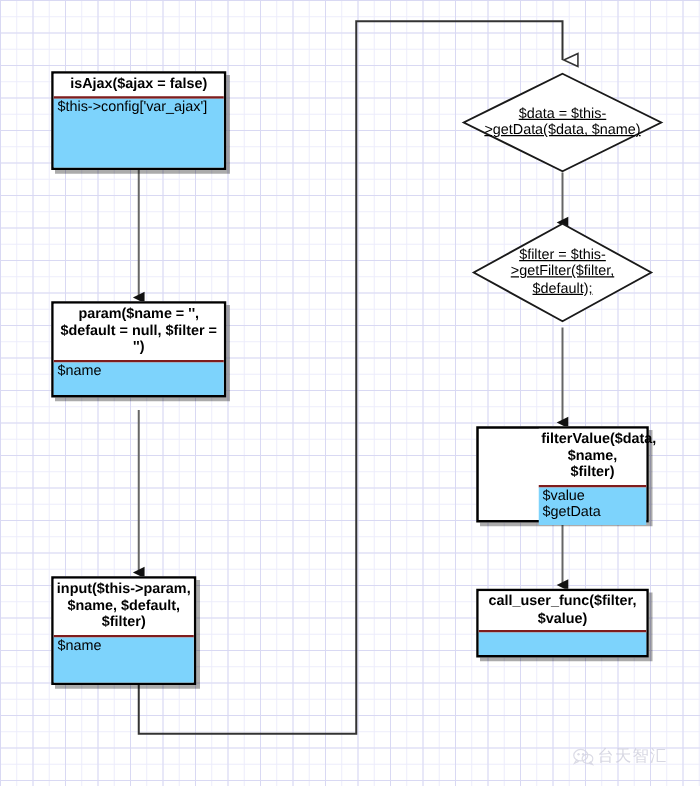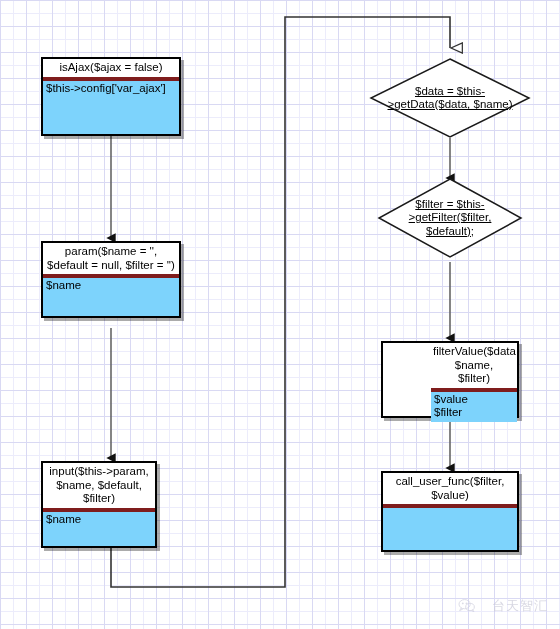--- a/index.html
+++ b/index.html
@@ -29,28 +29,29 @@
     box-sizing: border-box;
     background: #ffffff;
     border: 2px solid #000000;
     box-shadow: 3px 3px 0 0 rgba(0,0,0,0.33);
     display: flex;
     flex-direction: column;
     z-index: 5;
   }
   .node-title {
     box-sizing: border-box;
-    border-bottom: 4px solid #7f1d1d;
+    border-bottom: 2px solid #7f1d1d;
     text-align: center;
     font-size: 11.5px;
     line-height: 13.5px;
     color: #000000;
     padding: 2px 2px 2px 2px;
     white-space: pre-line;
     background: #ffffff;
+    font-weight: bold;
   }
   .node-body {
     flex: 1 1 auto;
     box-sizing: border-box;
     font-size: 11.5px;
     line-height: 13.5px;
     color: #000000;
     padding: 1px 2px 2px 3px;
     white-space: pre-line;
     text-align: left;
@@ -95,21 +96,21 @@
     height: 629px;
     overflow: visible;
     z-index: 2;
   }
 
   
   .watermark {
     position: absolute;
     display: flex;
     align-items: center;
-    gap: 17px;
+    gap: 3px;
     z-index: 8;
     opacity: 0.72;
   }
   .wm-text {
     font-size: 13px;
     line-height: 15px;
     color: #c9c9d8;
     letter-spacing: 1px;
     white-space: nowrap;
     font-family: "DejaVu Sans", sans-serif;
@@ -187,24 +188,24 @@
     </svg>
     <div class="diamond-label">$filter = $this-
 &gt;getFilter($filter,
 $default);</div>
   </div>
 
   <div class="node" style="left:381px; top:341px; width:138px; height:77px;padding-left:48px;">
     <div class="node-title">filterValue($data, $name,
 $filter)</div>
     <div class="node-body">$value
-$filter</div>
-  </div>
-
-  <div class="node" style="left:381px; top:471px; width:138px; height:81px;">
+$getData</div>
+  </div>
+
+  <div class="node" style="left:381px; top:471px; width:138px; height:55px;">
     <div class="node-title">call_user_func($filter,
 $value)</div>
     <div class="node-body"></div>
   </div>
 
   <div class="watermark" style="left:458px; top:598px;">
     <svg class="wm-icon" width="17" height="15" viewBox="0 0 17 15">
       <ellipse cx="6.6" cy="6.2" rx="5.6" ry="4.6" fill="none" stroke="#cfcfdd" stroke-width="1"></ellipse>
       <path d="M3.2,10.0 L1.6,12.6 L4.6,11.2 z" fill="none" stroke="#cfcfdd" stroke-width="1"></path>
       <circle cx="4.8" cy="5.4" r="0.95" fill="#cfcfdd"></circle>

